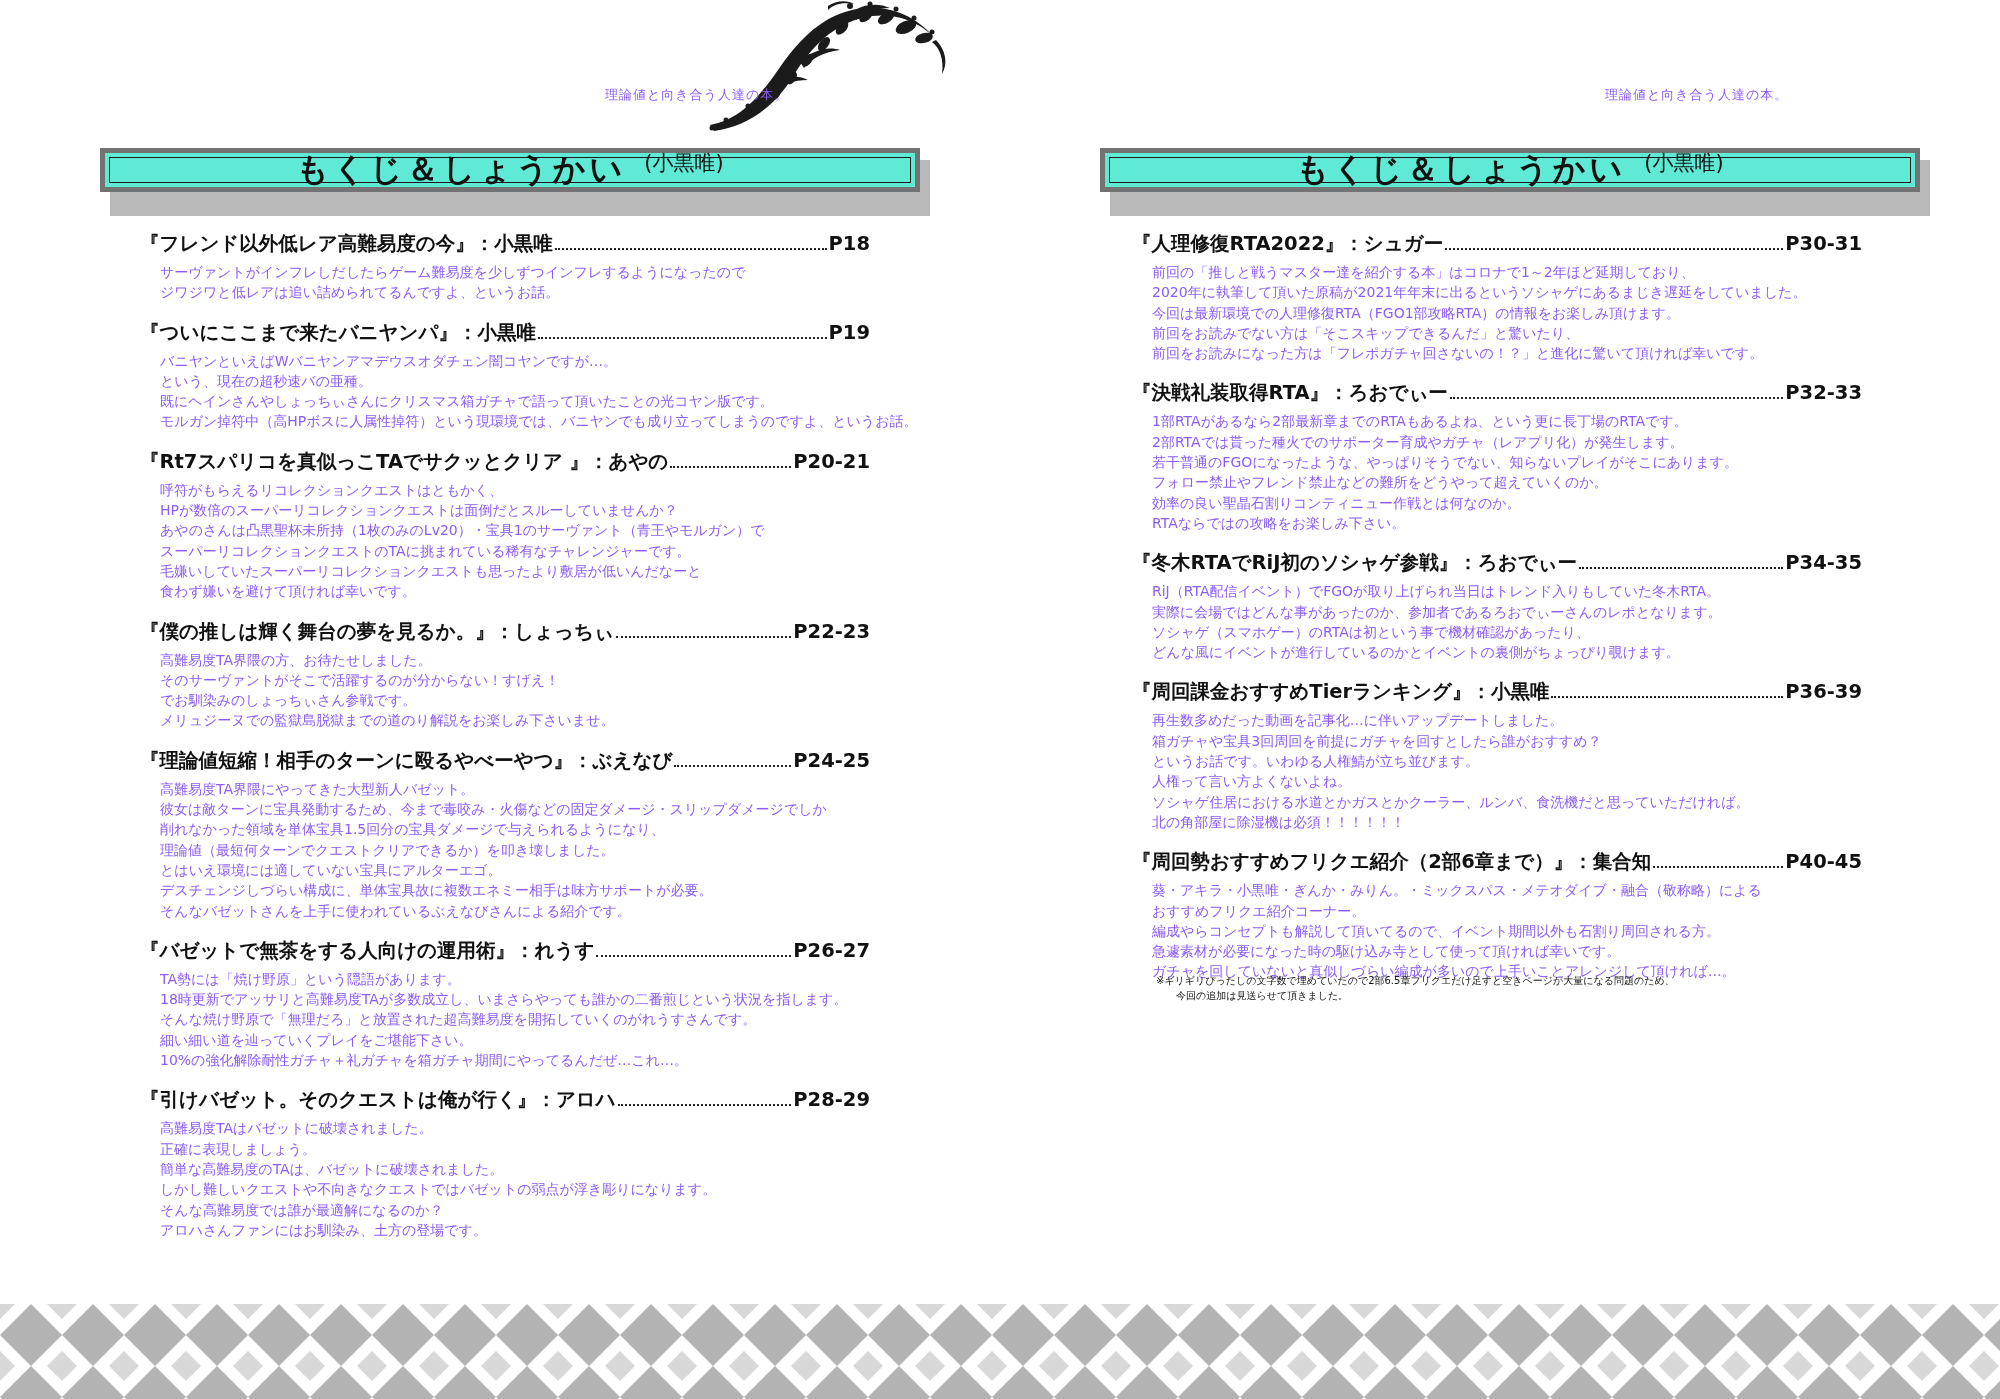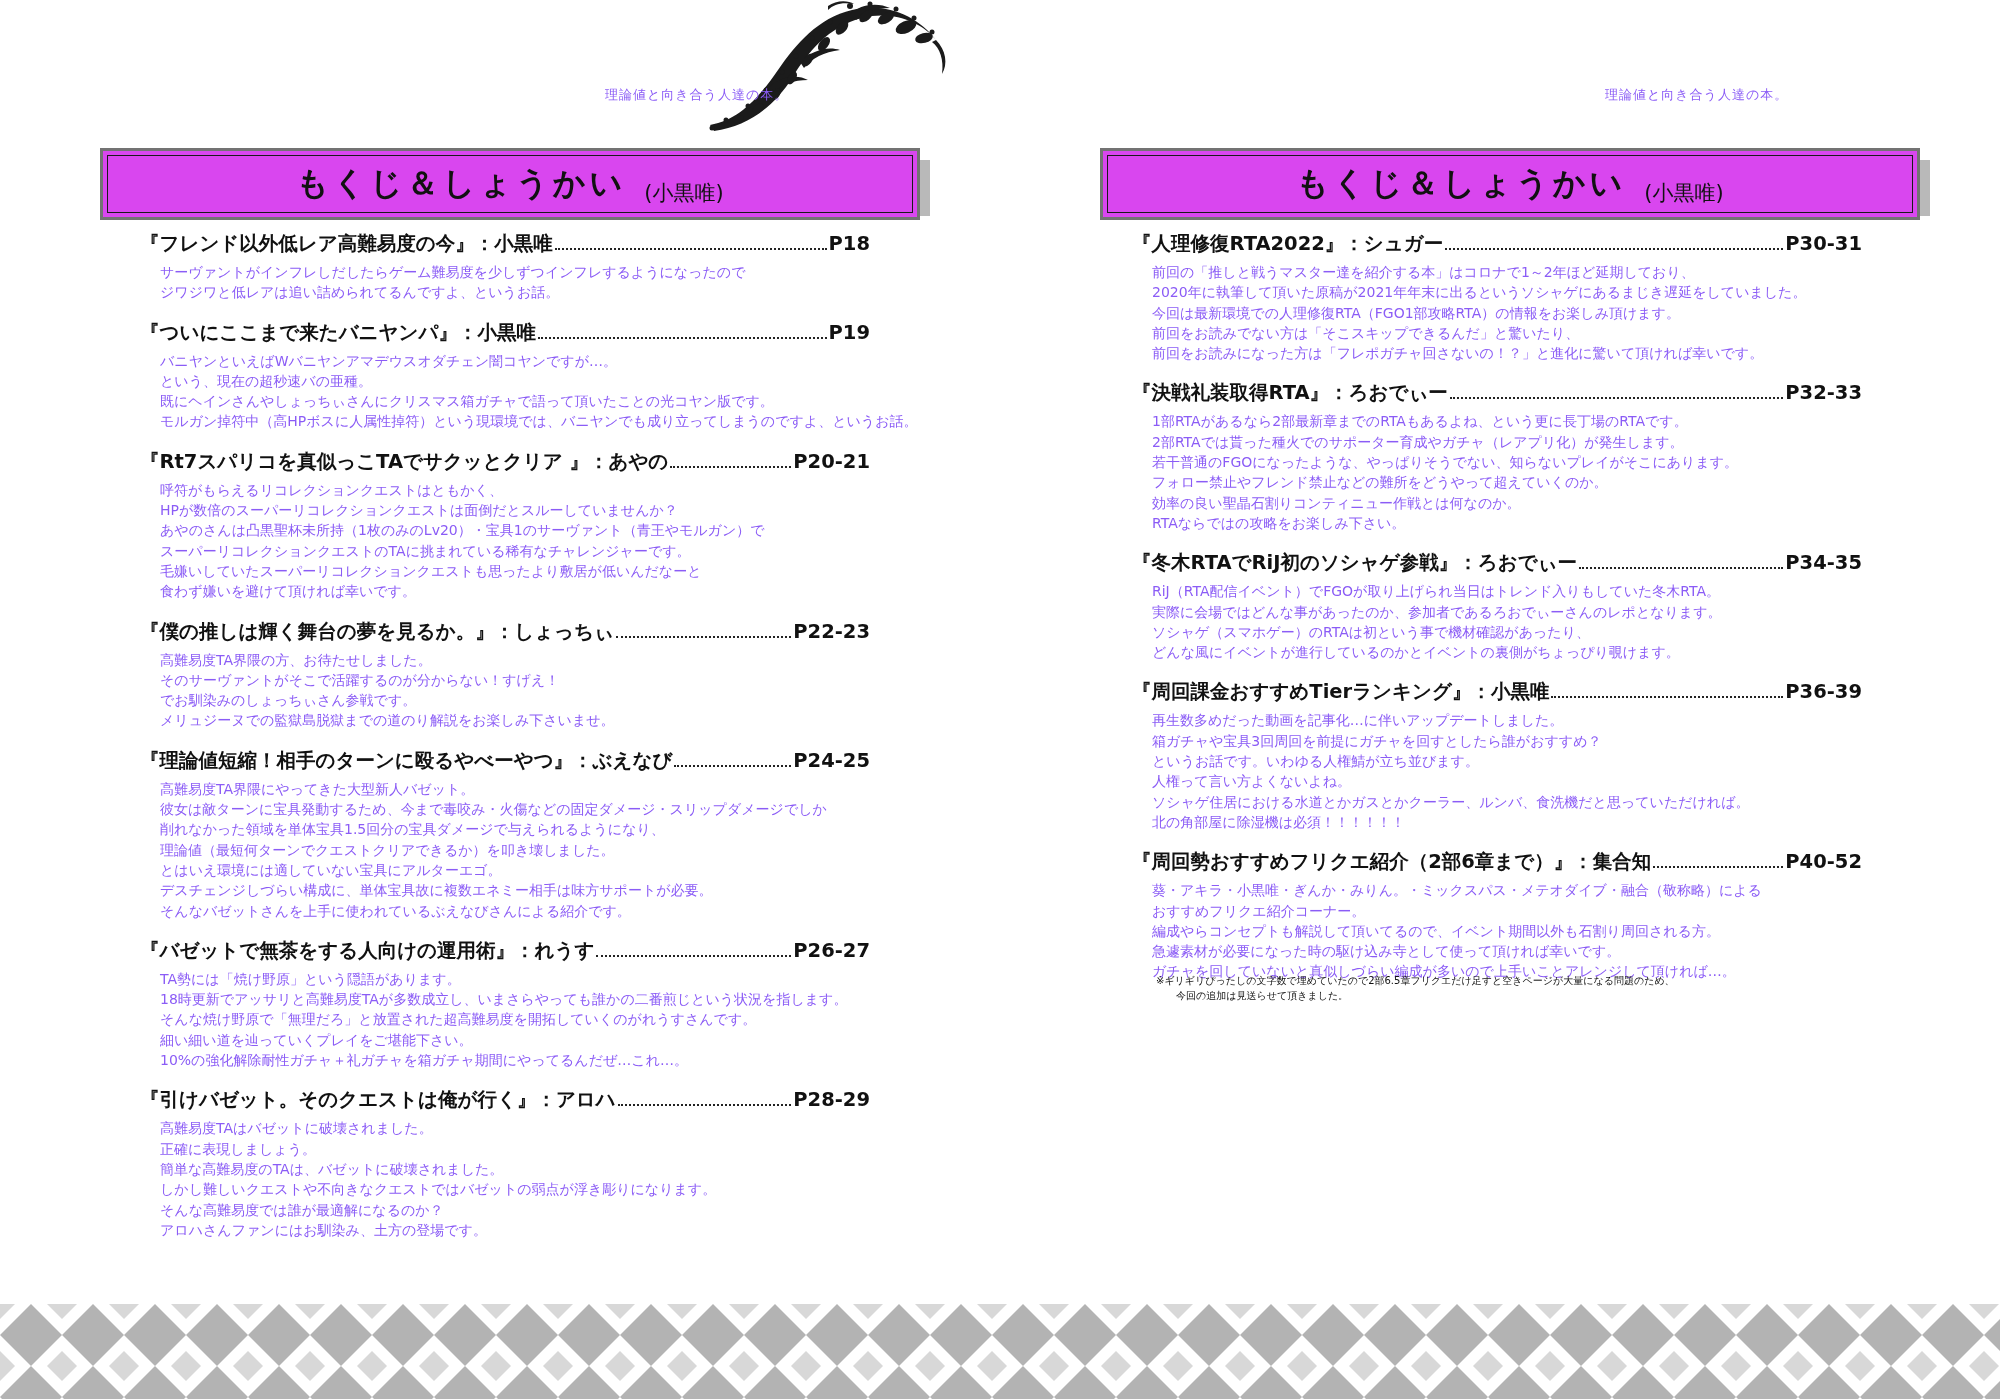--- a/index.html
+++ b/index.html
@@ -21,23 +21,23 @@
 
   
   .runhead{
     position:absolute;font-size:13px;color:#8b5cf6;letter-spacing:1px;
     white-space:nowrap;
   }
 
   
   .titlebar{
     position:absolute;box-sizing:border-box;
-    border:3px solid #737373;
-    background:#d946ef;
-    height:72px;
+    border:5px solid #737373;
+    background:#5eead4;
+    height:44px;
     display:flex;align-items:center;justify-content:center;
   }
   .titlebar:after{
     content:"";position:absolute;left:4px;right:4px;top:4px;bottom:4px;
     border:1px solid #1a1a1a;pointer-events:none;
   }
   .titlebar .maintitle{
     font-size:32px;font-weight:bold;letter-spacing:4px;color:#111;
     z-index:2;
   }
@@ -295,21 +295,21 @@
             <div>というお話です。いわゆる人権鯖が立ち並びます。</div>
             <div>人権って言い方よくないよね。</div>
             <div>ソシャゲ住居における水道とかガスとかクーラー、ルンバ、食洗機だと思っていただければ。</div>
             <div>北の角部屋に除湿機は必須！！！！！！</div>
           </div>
         </div>
         <div class="entry">
           <div class="entry-head">
             <span class="etitle">『周回勢おすすめフリクエ紹介（2部6章まで）』：集合知</span>
             <span class="leader"></span>
-            <span class="epage">P40-52</span>
+            <span class="epage">P40-45</span>
           </div>
           <div class="entry-body">
             <div>葵・アキラ・小黒唯・ぎんか・みりん。・ミックスパス・メテオダイブ・融合（敬称略）による</div>
             <div>おすすめフリクエ紹介コーナー。</div>
             <div>編成やらコンセプトも解説して頂いてるので、イベント期間以外も石割り周回される方。</div>
             <div>急遽素材が必要になった時の駆け込み寺として使って頂ければ幸いです。</div>
             <div>ガチャを回していないと真似しづらい編成が多いので上手いことアレンジして頂ければ…。</div>
           </div>
         </div>
       </div>

